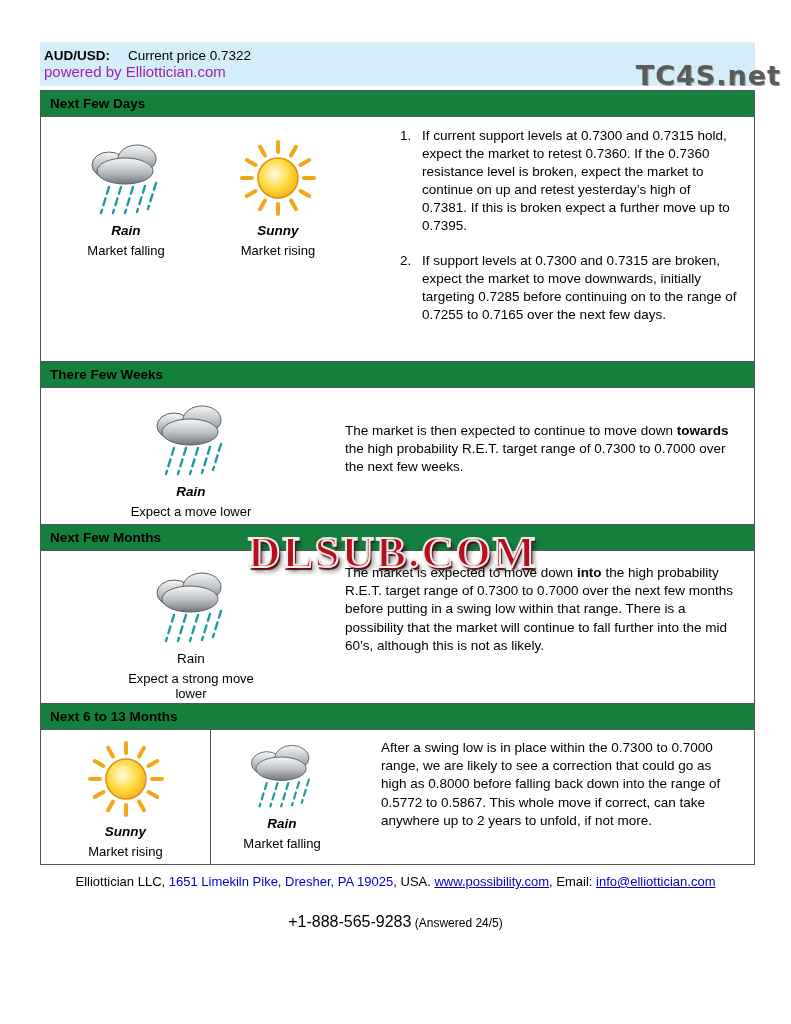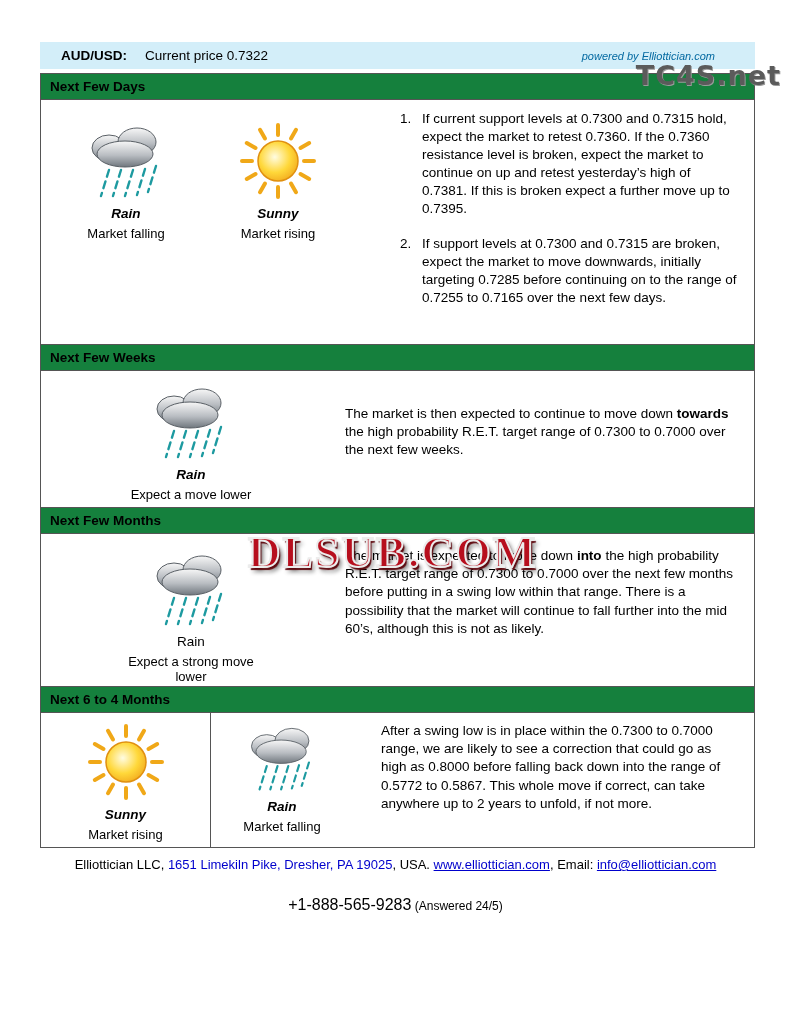--- a/index.html
+++ b/index.html
@@ -26,24 +26,24 @@
     -webkit-text-stroke: 2px #ececec;
     text-shadow: 2px 3px 1px #5e0a10, 4px 5px 4px rgba(0,0,0,0.45);
     z-index: 20; white-space: nowrap;
   }
 
   
   .header { margin: 42px 36px 4px 40px; background: #d3eef9; padding: 5px 0 6px 0; }
   .header-row1 { display: flex; justify-content: space-between; align-items: baseline; padding: 1px 42px 0 16px; }
   .title { font-size: 25px; font-weight: bold; letter-spacing: 0.2px; }
   .date { font-size: 14px; font-weight: bold; white-space: pre; }
-  .header-row2 { display: flex; justify-content: space-between; align-items: baseline; padding: 1px 14px 0 21px; font-size: 13.5px; }
+  .header-row2 { display: flex; justify-content: space-between; align-items: baseline; padding: 1px 14px 0 4px; font-size: 13.5px; flex-direction: column; }
   .pair { font-weight: bold; }
   .price { margin-left: 18px; }
-  .powered { font-style: italic; color: #0369a1; font-size: 11px; padding-right: 26px; }
+  .powered { color: #a21caf; font-size: 15px; padding-right: 26px; }
 
   
   .report { margin: 0 36px 0 40px; border: 1px solid #555; }
   .sec-header {
     background: #15803d; padding: 5px 9px;
     font-weight: bold; font-size: 13.5px;
     border-bottom: 1px solid #555;
   }
   .sec-header + .sec-body { border-bottom: 0; }
   .sec-body { display: flex; border-bottom: 1px solid #555; }
@@ -163,21 +163,21 @@
         </div>
       </div>
       <div class="days-list">
         <ol>
           <li>If current support levels at 0.7300 and 0.7315 hold, expect the market to retest 0.7360. If the 0.7360 resistance level is broken, expect the market to continue on up and retest yesterday’s high of 0.7381. If this is broken expect a further move up to 0.7395.</li>
           <li>If support levels at 0.7300 and 0.7315 are broken, expect the market to move downwards, initially targeting 0.7285 before continuing on to the range of 0.7255 to 0.7165 over the next few days.</li>
         </ol>
       </div>
     </div>
 
-    <div class="sec-header">Next Few Weeks</div>
+    <div class="sec-header">There Few Weeks</div>
     <div class="sec-body weeks-body">
       <div class="col-icon">
         <div class="icon-block">
           <svg class="wicon" width="90" height="78" viewBox="0 0 90 78">
             <g stroke="#5a6066" stroke-width="1">
               <ellipse cx="28" cy="26" rx="17" ry="13" fill="url(#cloudG)"></ellipse>
               <ellipse cx="56" cy="20" rx="19" ry="14" fill="url(#cloudG)"></ellipse>
               <ellipse cx="44" cy="32" rx="28" ry="13" fill="url(#cloudG)"></ellipse>
             </g>
             <g stroke="#1d9aa0" stroke-width="2.4" stroke-linecap="round" stroke-dasharray="7 5">
@@ -217,21 +217,21 @@
           </svg>
           <div class="icon-label plain">Rain</div>
           <div class="icon-sub">Expect a strong move lower</div>
         </div>
       </div>
       <div class="col-text">
         <span>The market is expected to move down </span><b>into</b><span> the high probability R.E.T. target range of 0.7300 to 0.7000 over the next few months before putting in a swing low within that range.  There is a possibility that the market will continue to fall further into the mid 60’s, although this is not as likely.</span>
       </div>
     </div>
 
-    <div class="sec-header">Next 6 to 4 Months</div>
+    <div class="sec-header">Next 6 to 13 Months</div>
     <div class="sec-body year-body">
       <div class="year-col1">
         <div class="icon-block">
           <svg class="wicon" width="78" height="78" viewBox="0 0 78 78">
             <g stroke="#f0a818" stroke-width="4" stroke-linecap="round">
               <line x1="65" y1="39" x2="75" y2="39"></line>
                 <line x1="61.5" y1="52" x2="70.2" y2="57"></line>
               <line x1="52" y1="61.5" x2="57" y2="70.2"></line>
                 <line x1="39" y1="65" x2="39" y2="75"></line>
               <line x1="26" y1="61.5" x2="21" y2="70.2"></line>
@@ -269,21 +269,21 @@
           <div class="icon-sub">Market falling</div>
         </div>
       </div>
       <div class="col-text">After a swing low is in place within the 0.7300 to 0.7000 range, we are likely to see a correction that could go as high as 0.8000 before falling back down into the range of 0.5772 to 0.5867. This whole move if correct, can take anywhere up to 2 years to unfold, if not more.</div>
     </div>
 
   </div>
 
   <div class="footer">
     <div>
-      <span>Elliottician LLC, </span><span class="blue">1651 Limekiln Pike, Dresher, PA 19025</span><span>, USA. </span><a class="link">www.elliottician.com</a><span>, Email: </span><a class="link">info@elliottician.com</a>
+      <span>Elliottician LLC, </span><span class="blue">1651 Limekiln Pike, Dresher, PA 19025</span><span>, USA. </span><a class="link">www.possibility.com</a><span>, Email: </span><a class="link">info@elliottician.com</a>
     </div>
     <div class="phone-line">
       <span>+1-888-565-9283</span><span class="phone-note"> (Answered 24/5)</span>
     </div>
   </div>
 
   <div class="dlsub">DLSUB.COM</div>
 
 </div>
 

